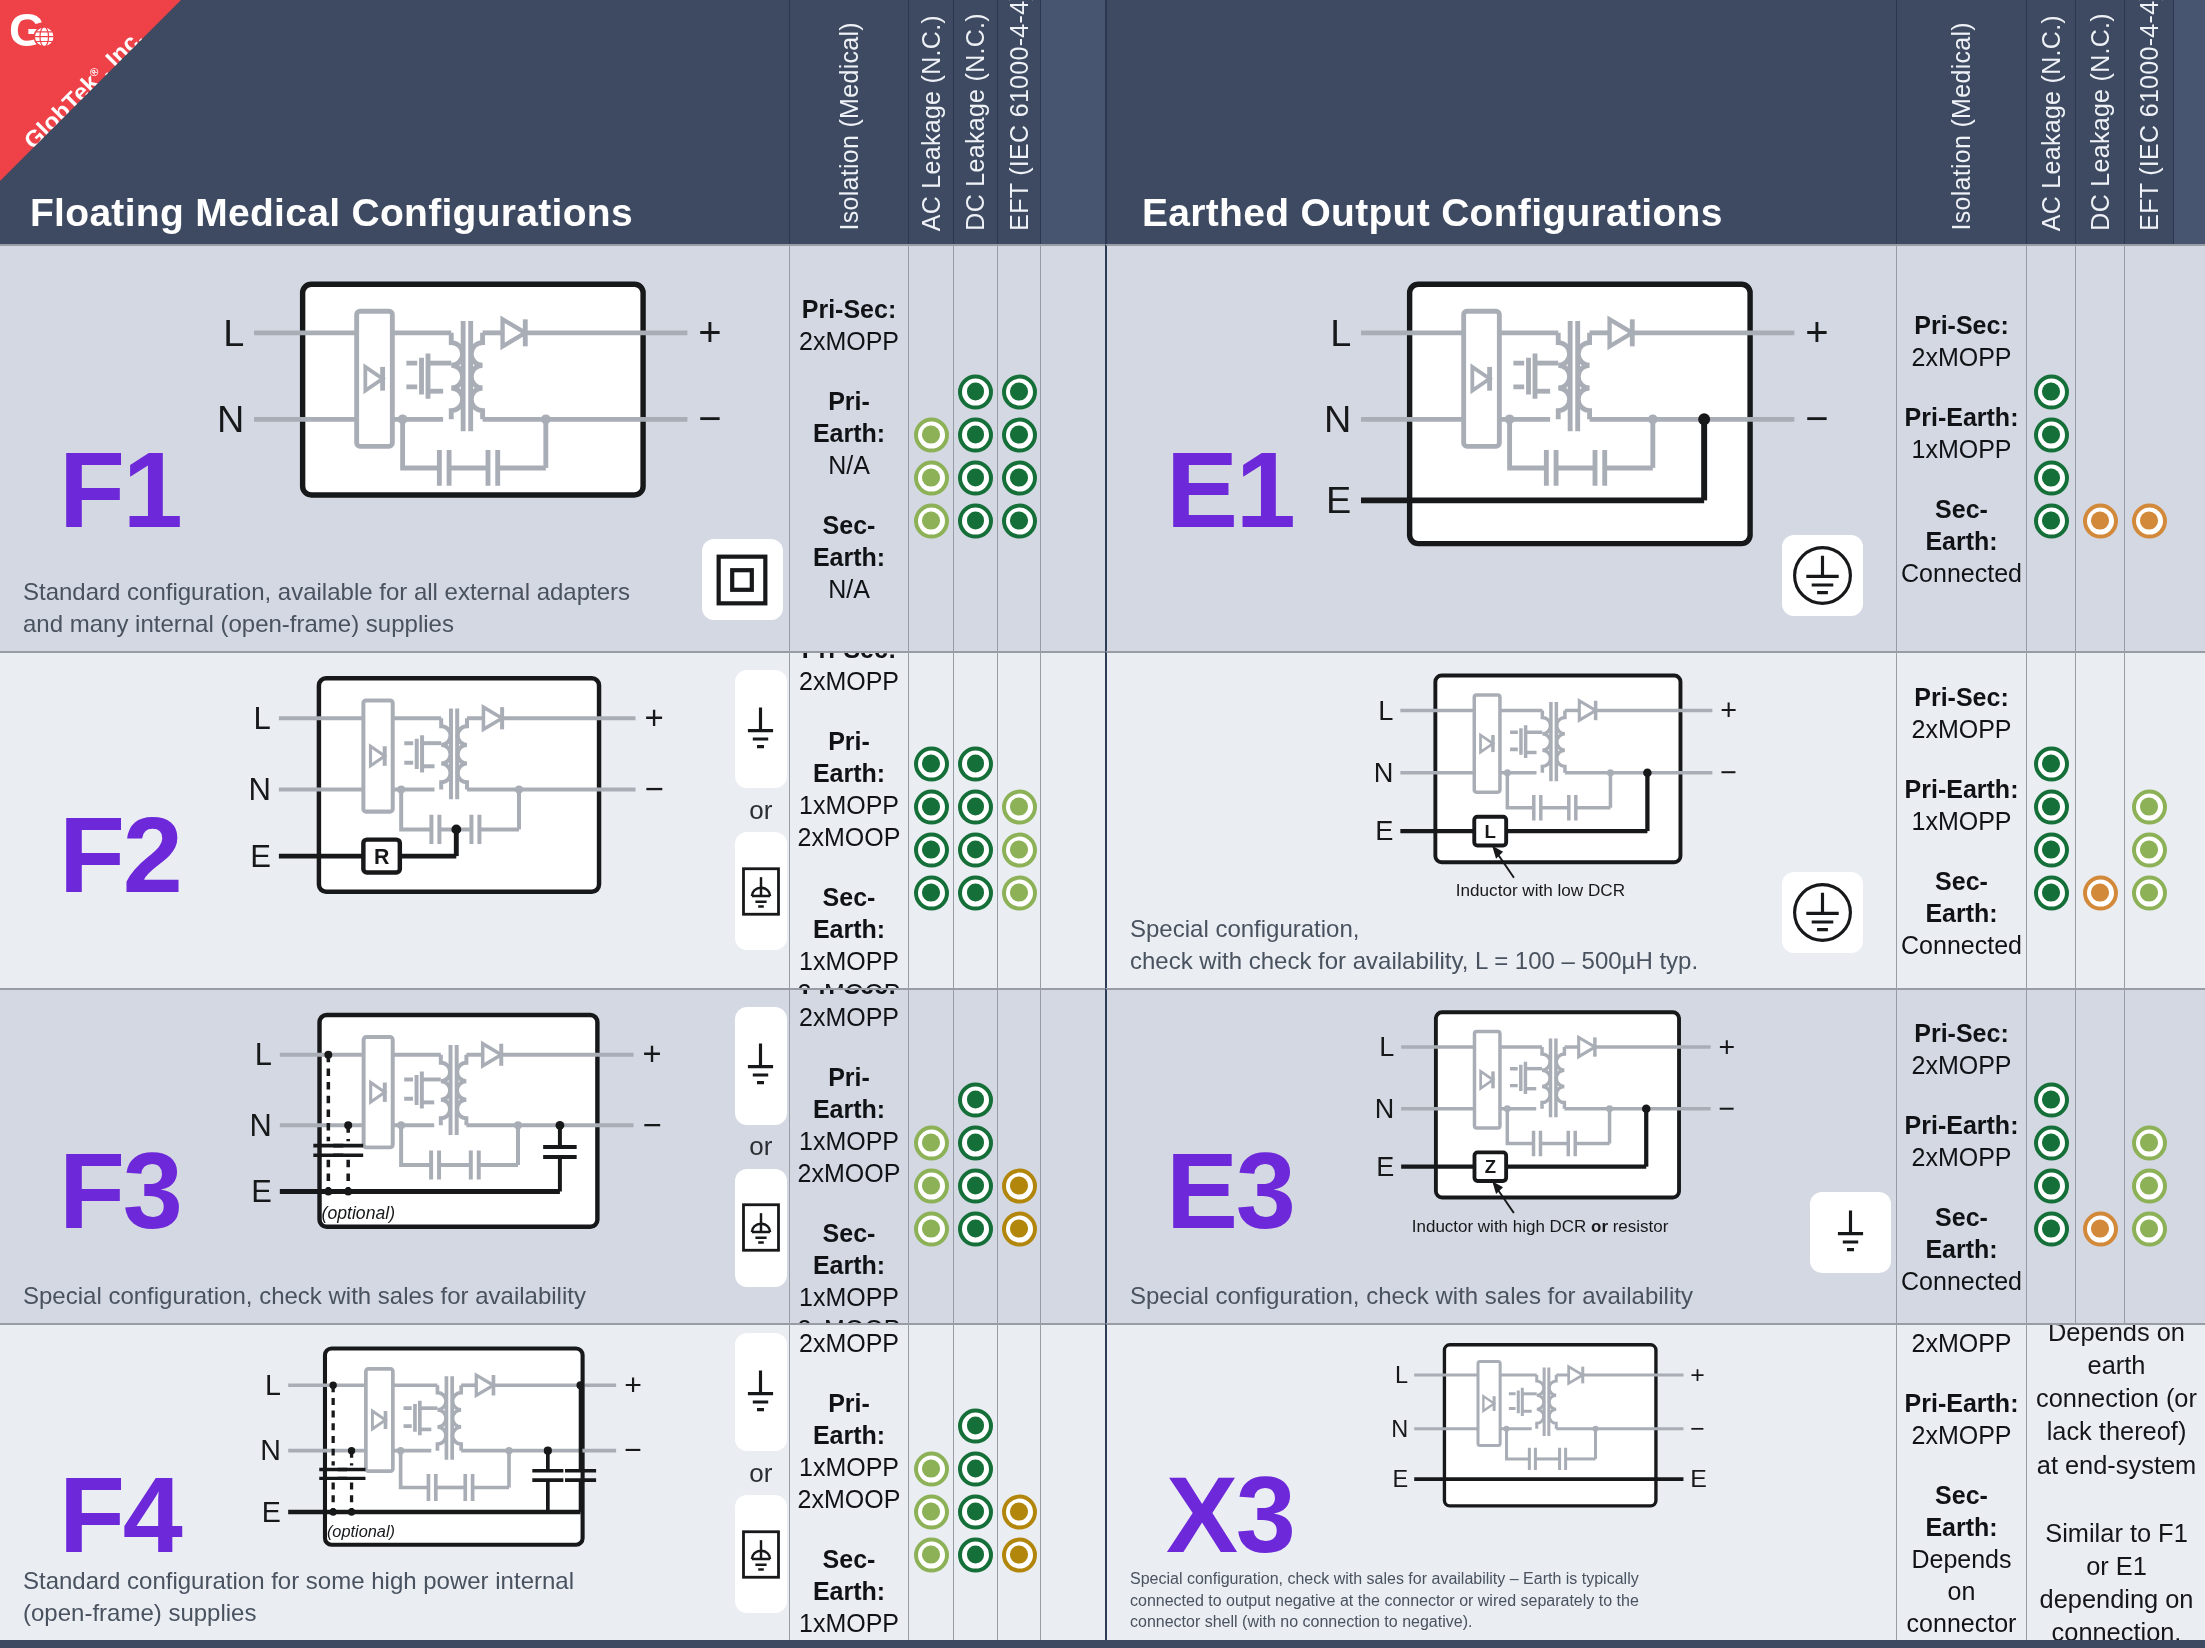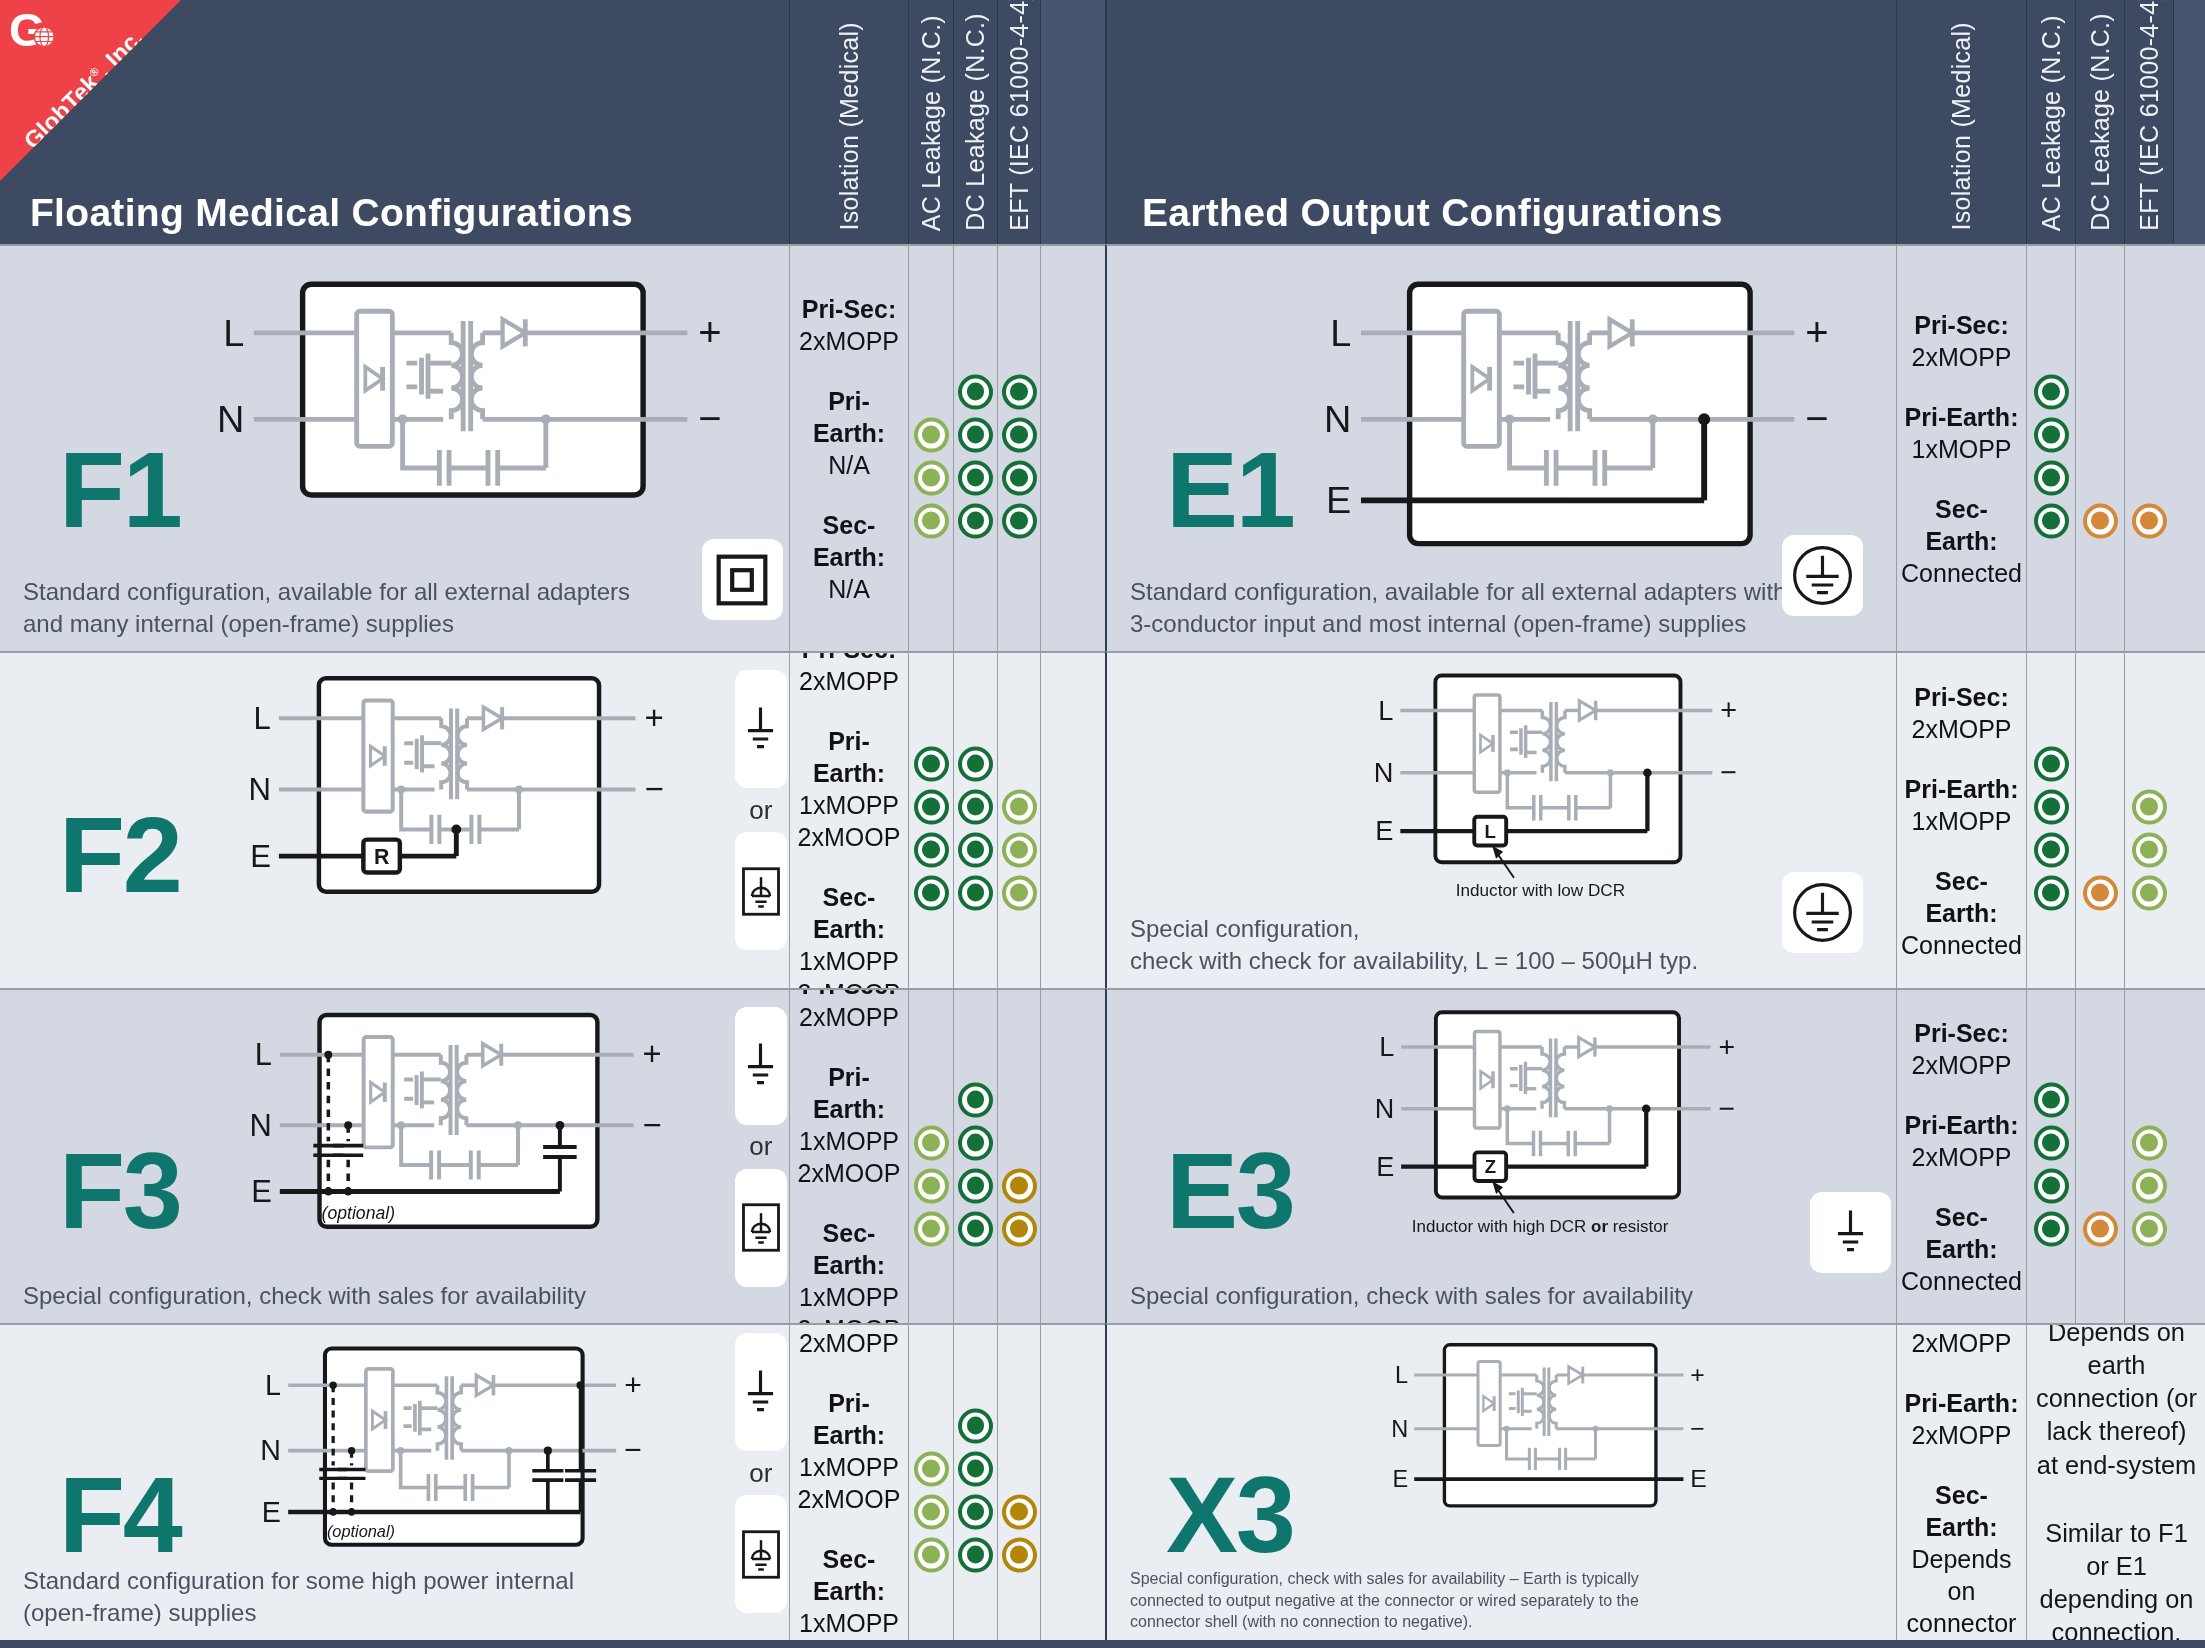--- a/index.html
+++ b/index.html
@@ -31,21 +31,21 @@
   .bstrip{background:#3d4a61;}
   
   .cell{position:relative;overflow:hidden;}
   .rA{background:#d3d8e2;}
   .rB{background:#eaedf2;}
   .bt{border-top:2.7px solid #979ca5;}
   .bl{border-left:1.6px solid #979ca5;}
   .blsec{border-left:2.7px solid #2f3c55;}
   .circ{position:absolute;left:0;top:3.2px;width:100%;height:calc(100% - 86px);font-family:"Liberation Sans",sans-serif;}
   .circ.sm{height:calc(100% - 127px);}
-  .cid{position:absolute;left:59px;top:60%;transform:translateY(-50%);font-size:108px;font-weight:700;color:#0f766e;letter-spacing:-2.2px;}
+  .cid{position:absolute;left:59px;top:60%;transform:translateY(-50%);font-size:108px;font-weight:700;color:#6d28d9;letter-spacing:-2.2px;}
   .desc{position:absolute;left:23px;bottom:10.8px;font-size:24px;line-height:1.34;color:#49525f;white-space:pre-line;}
   .desc.desc3{font-size:16px;bottom:7.6px;}
   .iso{display:flex;flex-direction:column;justify-content:center;align-items:center;gap:28px;font-size:25px;color:#101216;line-height:1.28;text-align:center;padding:0 3.2px;}
   .isolabel{font-weight:700;}
   .dotcol{display:flex;flex-direction:column;justify-content:center;align-items:center;gap:7px;transform:translateY(7.6px);height:100%;}
   .dslot{width:36px;height:36px;display:flex;align-items:center;justify-content:center;}
   .dot{width:35px;height:35px;border-radius:50%;background:#ffffff;border:4.9px solid #000;display:flex;align-items:center;justify-content:center;}
   .dot::after{content:"";width:17.3px;height:17.3px;border-radius:50%;background:#000;}
   .dot-dark{border-color:#156f38;}   .dot-dark::after{background:#156f38;}
   .dot-light{border-color:#8cb157;}  .dot-light::after{background:#8cb157;}
@@ -256,22 +256,20 @@
         <path d="M470 450 H1105" fill="none" stroke="#17181a" stroke-width="11"></path>
         <path d="M1105 450 V300" fill="none" stroke="#17181a" stroke-width="11"></path>
         <circle cx="1105" cy="300" r="11" fill="#17181a"></circle>
         <text x="452" y="164" text-anchor="end" font-size="70" fill="#17181a">L</text>
         <text x="452" y="324" text-anchor="end" font-size="70" fill="#17181a">N</text>
         <text x="452" y="474" text-anchor="end" font-size="70" fill="#17181a">E</text>
         <text x="1292" y="164" text-anchor="start" font-size="74" fill="#17181a">+</text>
         <text x="1292" y="324" text-anchor="start" font-size="74" fill="#17181a">−</text>
       </svg>
       <div class="cid">E1</div>
-      <div class="desc">Standard configuration, available for all external adapters with
-3-conductor input and most internal (open-frame) supplies</div>
       <div class="symbox symone" style="right:33px;bottom:35px">
         <svg viewBox="0 0 140 140" width="63" height="63">
           <circle cx="70" cy="70" r="62" stroke="#17181a" stroke-width="7" fill="none"></circle>
           <path d="M70 26 V72 M34 72 H106 M46 91 H94 M58 108 H82" stroke="#17181a" stroke-width="7" fill="none"></path>
         </svg>
       </div>
     </div>
     <div class="cell iso rA bt bl" style="grid-area: 2 / 8;">
       <div class="isogrp">
         <div class="isolabel">Pri-Sec:</div>

